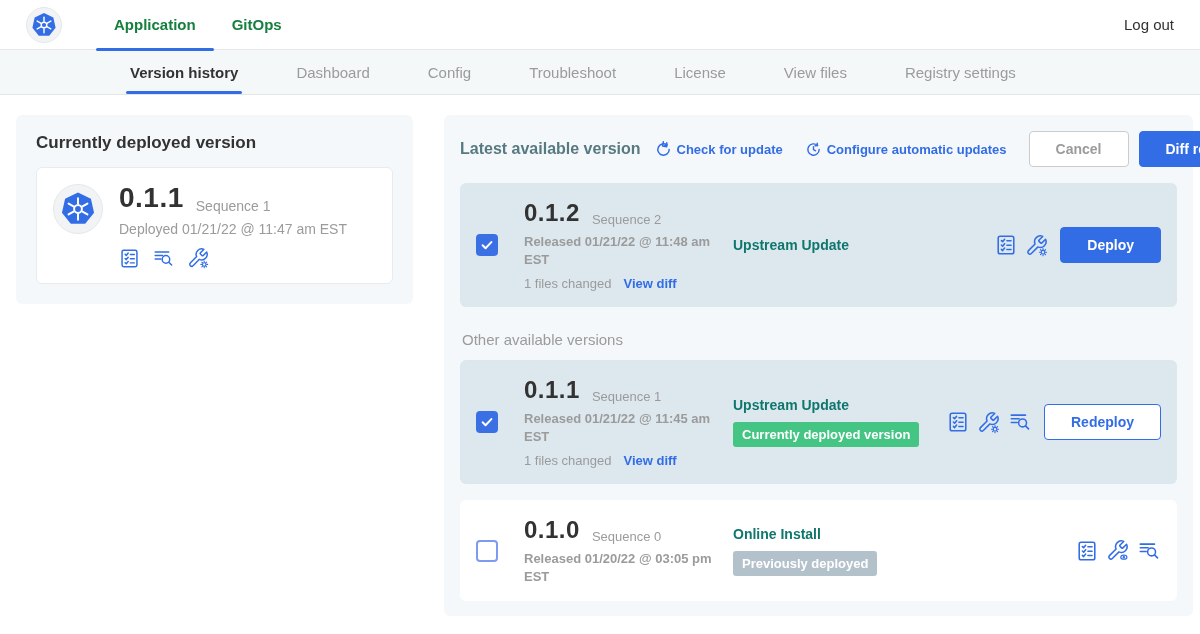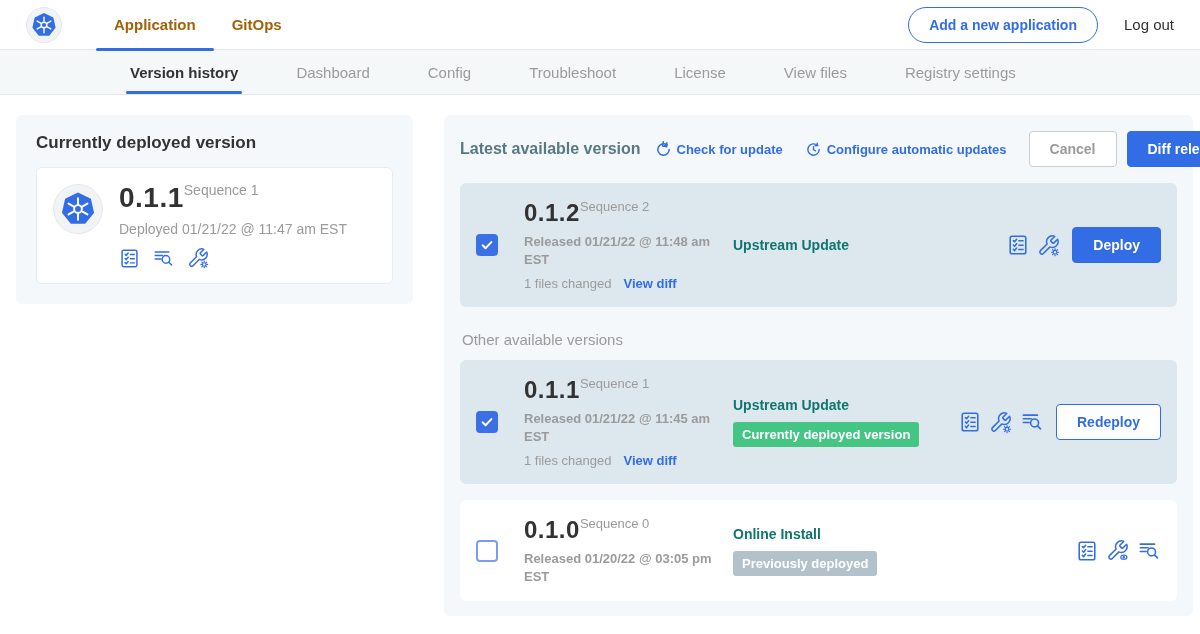--- a/index.html
+++ b/index.html
@@ -15,21 +15,21 @@
   .topnav {
     height: 50px; background:#fff; border-bottom:1px solid #e8e8e8;
     display:flex; align-items:center; padding:0 26px; position:relative;
   }
   .logo-badge {
     width:36px; height:36px; border-radius:50%; background:#f1f3f5;
     display:flex; align-items:center; justify-content:center; margin-right:34px;
     border:1px solid #e5e8ea;
   }
   .top-tab {
-    font-size:15px; font-weight:700; color:#a16207; height:50px;
+    font-size:15px; font-weight:700; color:#15803d; height:50px;
     display:flex; align-items:center; padding:16px 18px; position:relative; cursor:pointer;
   }
   .top-tab.active::after {
     content:""; position:absolute; left:0; right:0; bottom:-1px; height:3px;
     background:#326de6; border-radius:2px;
   }
   .topnav-right { margin-left:auto; display:flex; align-items:center; gap:26px; }
   .pill-btn {
     border:1px solid #326de6; color:#326de6; background:#fff;
     font-size:14px; font-weight:700; border-radius:18px; padding:9px 20px; cursor:pointer;
@@ -61,42 +61,42 @@
   .deployed-card {
     margin-top:14px; background:#fff; border:1px solid #e6ecef; border-radius:6px;
     padding:14px 16px; display:flex; align-items:flex-start;
   }
   .k8s-badge-lg {
     width:50px; height:50px; border-radius:50%; background:#f1f3f5;
     border:1px solid #e5e8ea; display:flex; align-items:center; justify-content:center;
     margin-right:16px; margin-top:2px; flex:0 0 auto;
   }
   .dep-col { display:flex; flex-direction:column; }
-  .ver-line { display:flex; align-items:flex-start; }
+  .ver-line { display:flex; align-items:flex-end; gap:12px; }
   .ver-big { font-size:28px; font-weight:700; color:#323232; letter-spacing:0.5px; }
   .seq { font-size:14px; color:#9b9b9b; }
   .dep-date { margin-top:7px; font-size:14px; color:#9b9b9b; }
   .icon-row { margin-top:10px; display:flex; gap:12px; align-items:center; }
   .blue-ic { color:#326de6; display:inline-flex; cursor:pointer; }
   .blue-ic svg { display:block; }
 
   .right-panel {
     position:absolute; left:444px; top:115px; width:749px; height:501px;
     background:#f5f8fa; border-radius:6px; padding:16px 16px 16px 16px;
   }
   .rp-header { display:flex; align-items:center; }
   .rp-title { font-size:16px; font-weight:700; color:#577981; margin-right:14px; white-space:nowrap; }
   .link-btn {
     display:flex; align-items:center; gap:5px; color:#326de6; font-size:13px;
     font-weight:700; cursor:pointer; margin-right:22px; white-space:nowrap;
   }
   .hdr-actions { margin-left:auto; display:flex; gap:10px; }
   .btn {
     font-family:"Liberation Sans",sans-serif; font-size:14px; font-weight:700;
-    border-radius:4px; padding:9px 20px; cursor:pointer; white-space:nowrap;
+    border-radius:4px; padding:9px 26px; cursor:pointer; white-space:nowrap;
   }
   .btn-secondary { background:#fff; border:1px solid #cccccc; color:#9b9b9b; }
   .btn-primary  { background:#326de6; border:1px solid #326de6; color:#fff; }
   .btn-outline  { background:#fff; border:1px solid #326de6; color:#326de6; }
 
   .vcard {
     margin-top:16px; background:#dde8ee; border-radius:6px; padding:16px;
     display:flex; align-items:center;
   }
   .vcard.white { background:#fff; }
@@ -139,21 +139,20 @@
         <line x1="15" y1="13.7" x2="18.3" y2="15.6"></line>
         <line x1="12" y1="15.4" x2="12" y2="19.2"></line>
         <line x1="9" y1="13.7" x2="5.7" y2="15.6"></line>
         <line x1="9" y1="10.3" x2="5.7" y2="8.4"></line>
       </g>
     </svg>
   </div>
   <div class="top-tab active">Application</div>
   <div class="top-tab">GitOps</div>
   <div class="topnav-right">
-    <button class="pill-btn">Add a new application</button>
     <span class="logout">Log out</span>
   </div>
 </div>
 
 <div class="subnav">
   <div class="sub-tab active">Version history</div>
   <div class="sub-tab">Dashboard</div>
   <div class="sub-tab">Config</div>
   <div class="sub-tab">Troubleshoot</div>
   <div class="sub-tab">License</div>

